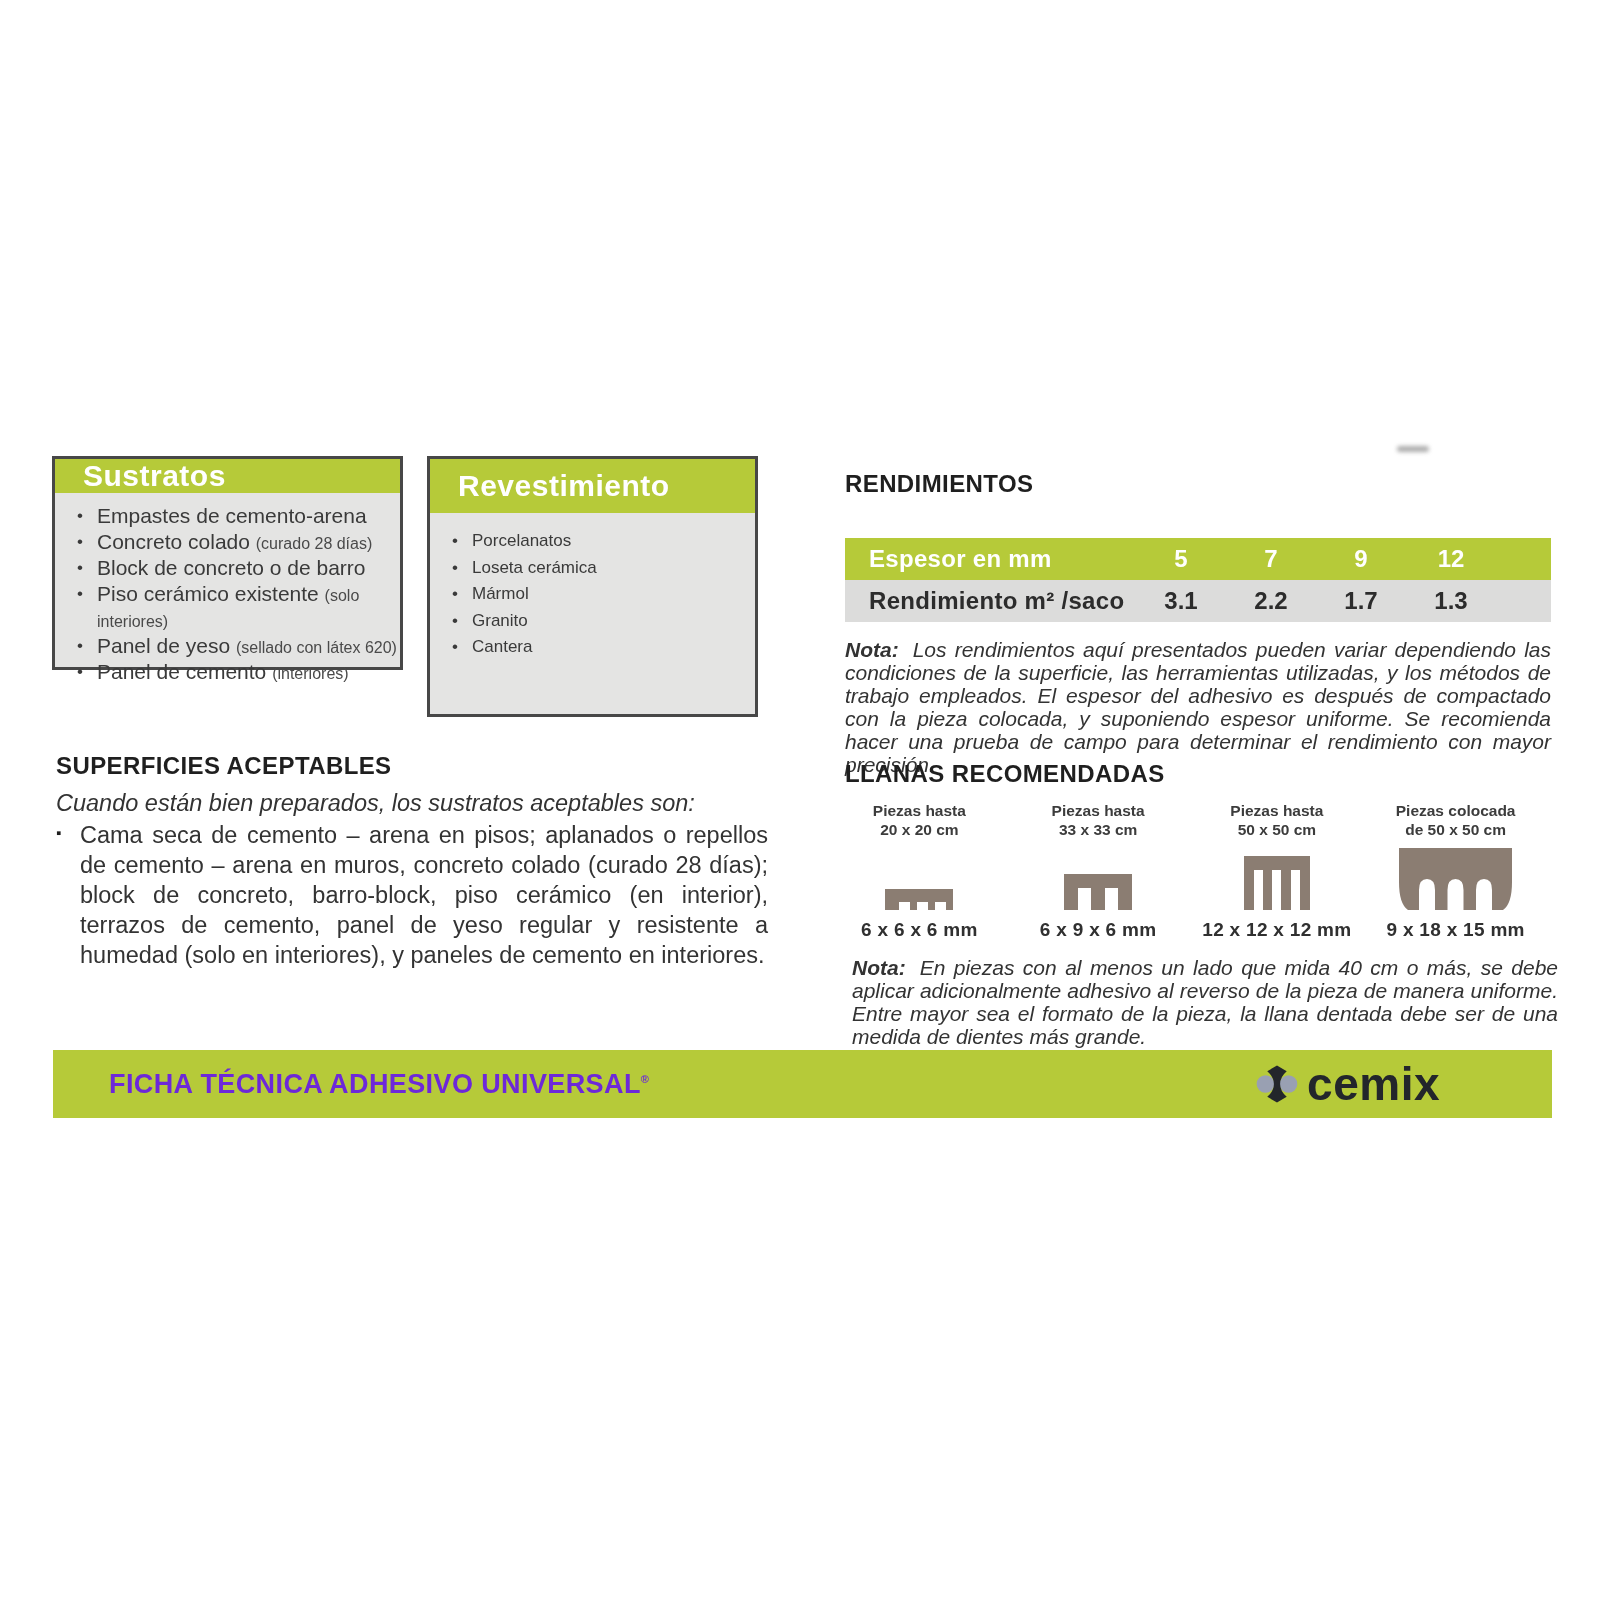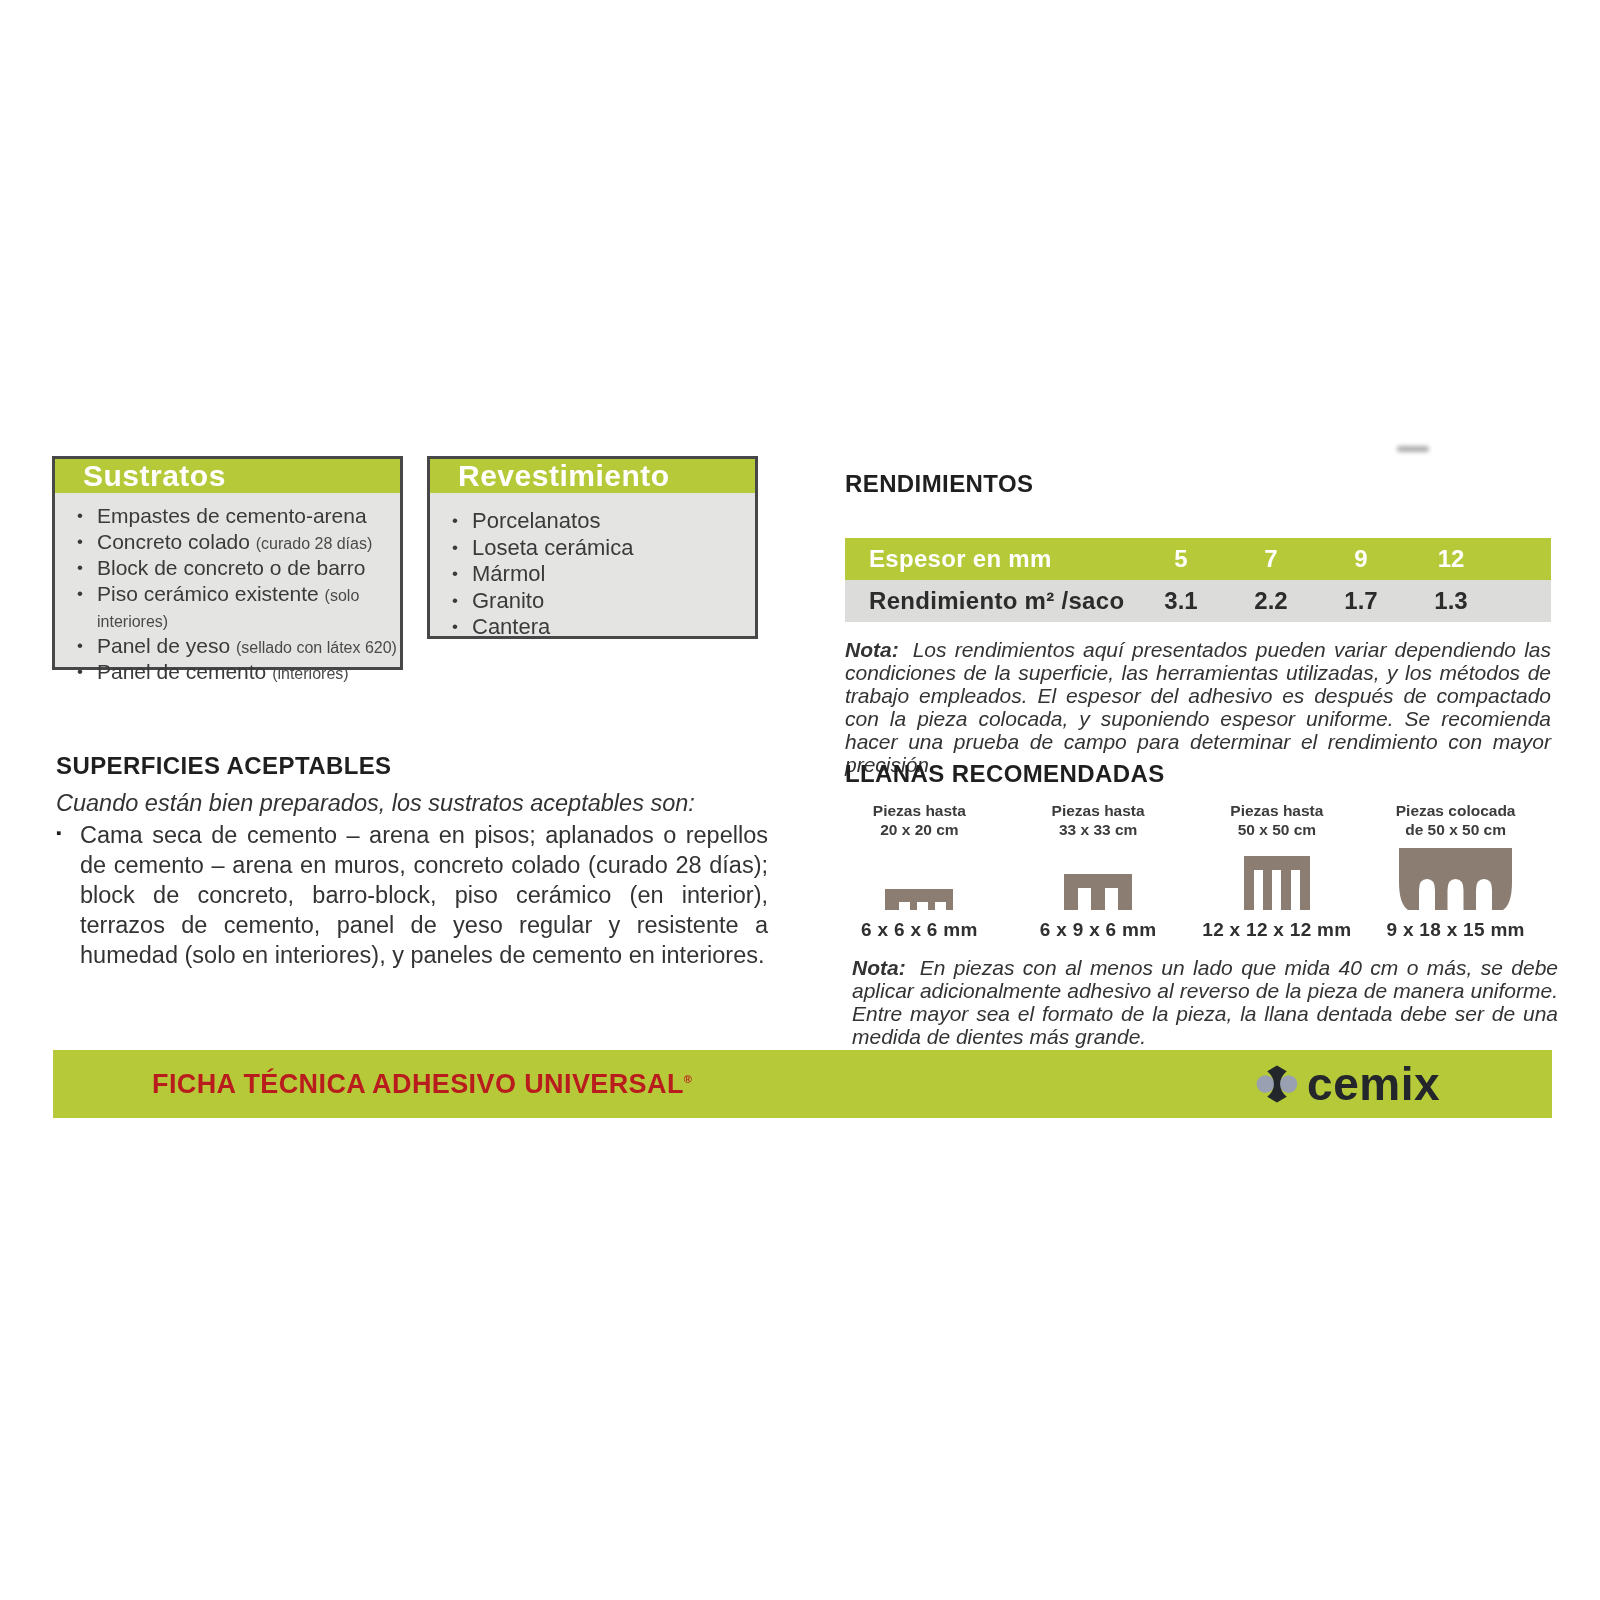--- a/index.html
+++ b/index.html
@@ -15,21 +15,21 @@
   .smudge{position:absolute;left:1397px;top:446px;width:32px;height:6px;background:#8a8a8a;
           border-radius:3px;filter:blur(2px);opacity:.7;}
 
   
   .box{position:absolute;border:3px solid var(--border-dark);background:var(--body-gray);
        display:flex;flex-direction:column;}
   .box-head{background:var(--green);height:54px;display:flex;align-items:center;padding-left:28px;
             color:#fff;font-weight:bold;font-size:30px;letter-spacing:.5px;}
   .box-body{flex:1;padding:11px 1px 8px 12px;}
   .box-item{position:relative;padding-left:30px;font-size:21px;line-height:24px;color:#3a3a3a;}
-  .coating .box-item{font-size:22px;line-height:26.5px;}
+  .coating .box-item{font-size:17px;line-height:26.5px;}
   .box-item::before{content:"•";position:absolute;left:10px;top:0;font-size:17px;color:#3a3a3a;}
   .box-item .small{font-size:16px;color:#4a4a4a;}
 
   
   .surfaces{position:absolute;left:56px;top:752px;width:712px;}
   h2.sec{font-size:24px;font-weight:bold;color:var(--heading);letter-spacing:.4px;}
   .surfaces .intro{font-style:italic;font-size:23.5px;line-height:30px;text-align:justify;
                    margin-top:8px;color:#333;}
   .sq-item{position:relative;padding-left:24px;font-size:23.5px;line-height:30px;
            text-align:justify;margin-top:2px;color:#333;}
@@ -53,21 +53,21 @@
   .t-col{flex:1;display:flex;flex-direction:column;align-items:center;text-align:center;}
   .t-cap{font-size:15.5px;font-weight:bold;line-height:18.5px;color:#3c3c3c;height:37px;}
   .t-icon{height:64px;margin-top:7px;display:flex;align-items:flex-end;justify-content:center;}
   .t-icon svg path{fill:var(--trowel);}
   .t-size{margin-top:9px;font-size:19px;font-weight:bold;color:#303030;letter-spacing:.3px;}
   .llanas .note{margin-left:22px;margin-top:15px;width:706px;}
 
   
   .footer{position:absolute;left:53px;top:1050px;width:1499px;height:68px;background:var(--green);
           display:flex;align-items:center;}
-  .f-title{padding-left:56px;font-size:27px;font-weight:800;color:#b91c1c;letter-spacing:.4px;margin-left:43px;}
+  .f-title{padding-left:56px;font-size:27px;font-weight:800;color:#6d28d9;letter-spacing:.4px;}
   .f-title sup{font-size:11px;vertical-align:super;}
   .brand{position:absolute;right:112px;top:0;height:68px;display:flex;align-items:center;gap:7px;}
   .brand-text{font-size:46px;font-weight:bold;color:#23262b;letter-spacing:.5px;line-height:1;}
 </style>
 </head>
 <body>
 
 <div class="canvas">
 
   <div class="smudge"></div>
@@ -79,21 +79,21 @@
     <div class="box-body">
       <div class="box-item"><span class="main">Empastes de cemento-arena</span> <span class="small"></span></div>
       <div class="box-item"><span class="main">Concreto colado</span> <span class="small">(curado 28 días)</span></div>
       <div class="box-item"><span class="main">Block de concreto o de barro</span> <span class="small"></span></div>
       <div class="box-item"><span class="main">Piso cerámico existente</span> <span class="small">(solo interiores)</span></div>
       <div class="box-item"><span class="main">Panel de yeso</span> <span class="small">(sellado con látex 620)</span></div>
       <div class="box-item"><span class="main">Panel de cemento</span> <span class="small">(interiores)</span></div>
     </div>
   </section>
 
-  <section class="box coating" style="left:427px;top:456px;width:331px;height:183px;">
+  <section class="box coating" style="left:427px;top:456px;width:331px;height:261px;">
     <header class="box-head">
       <span>Revestimiento</span>
     </header>
     <div class="box-body" style="padding-top:15px;">
       <div class="box-item"><span class="main">Porcelanatos</span></div>
       <div class="box-item"><span class="main">Loseta cerámica</span></div>
       <div class="box-item"><span class="main">Mármol</span></div>
       <div class="box-item"><span class="main">Granito</span></div>
       <div class="box-item"><span class="main">Cantera</span></div>
     </div>

